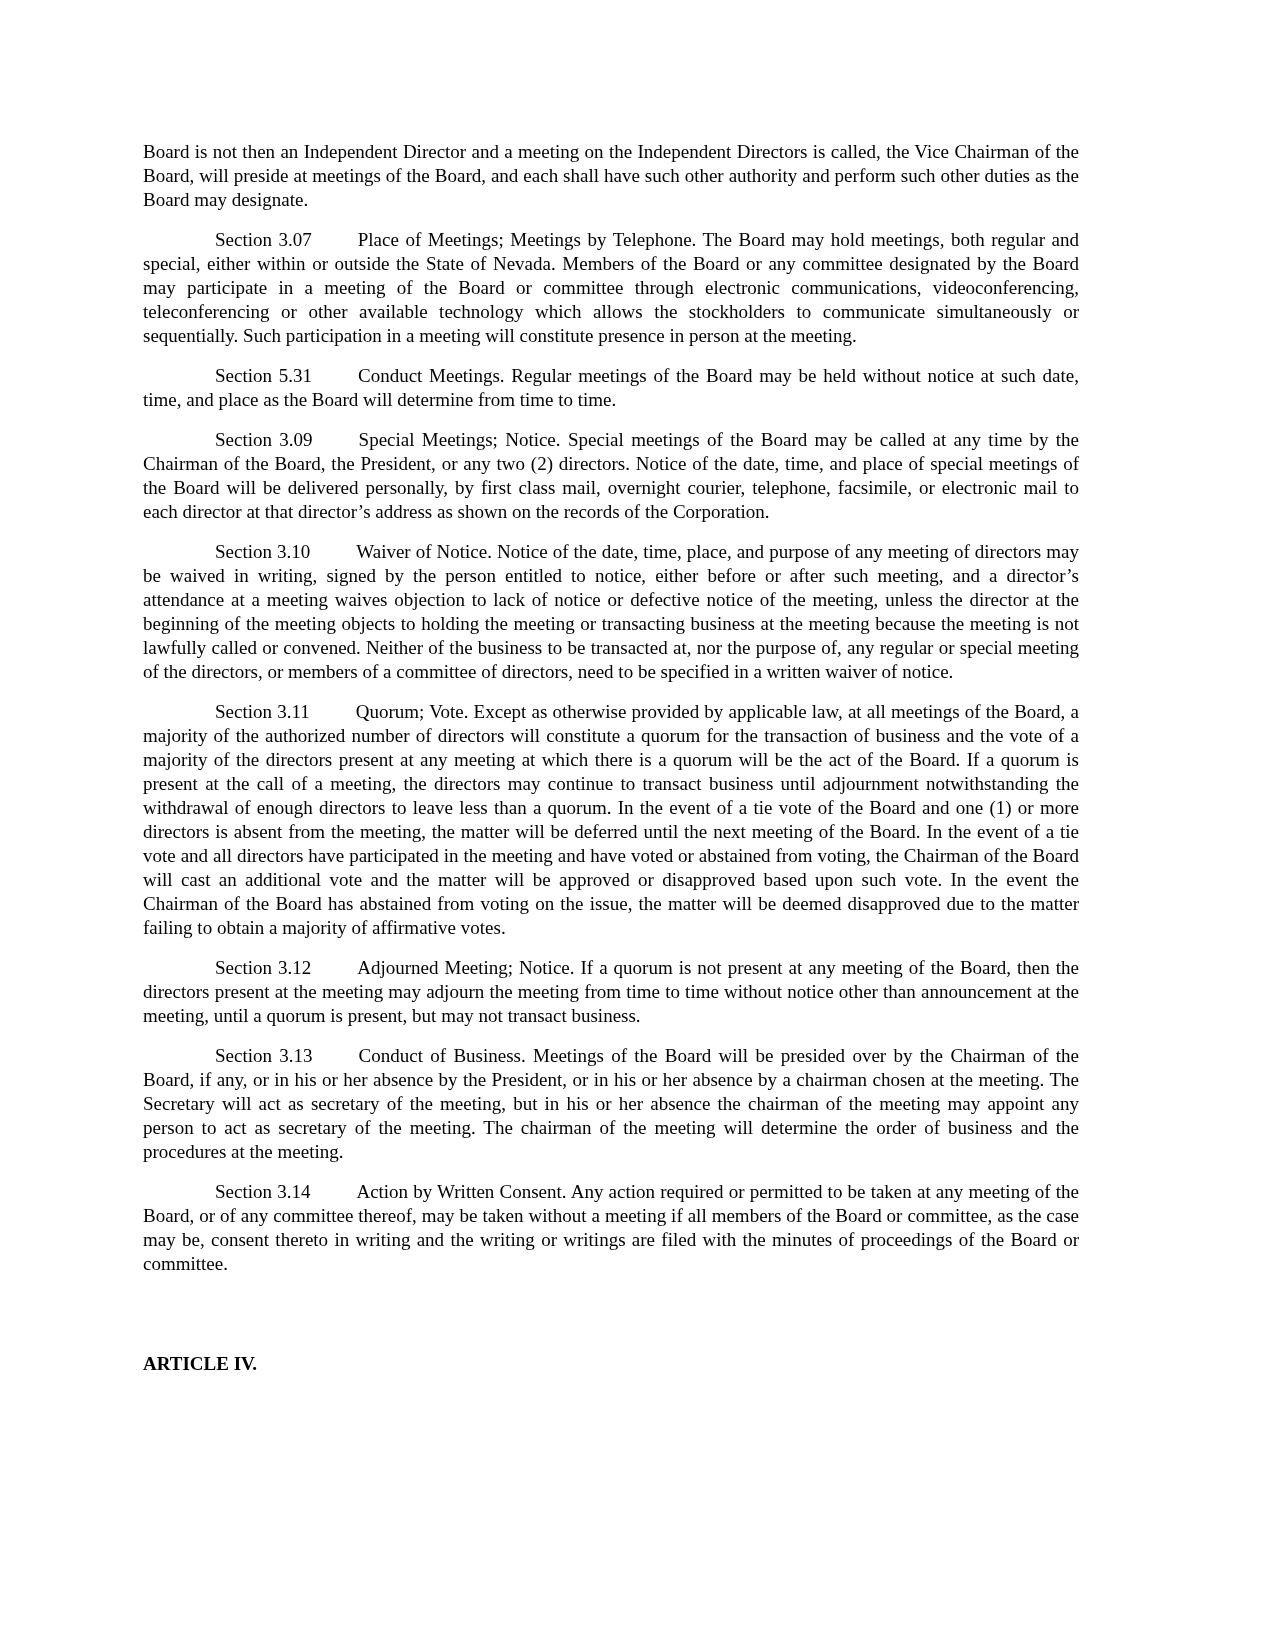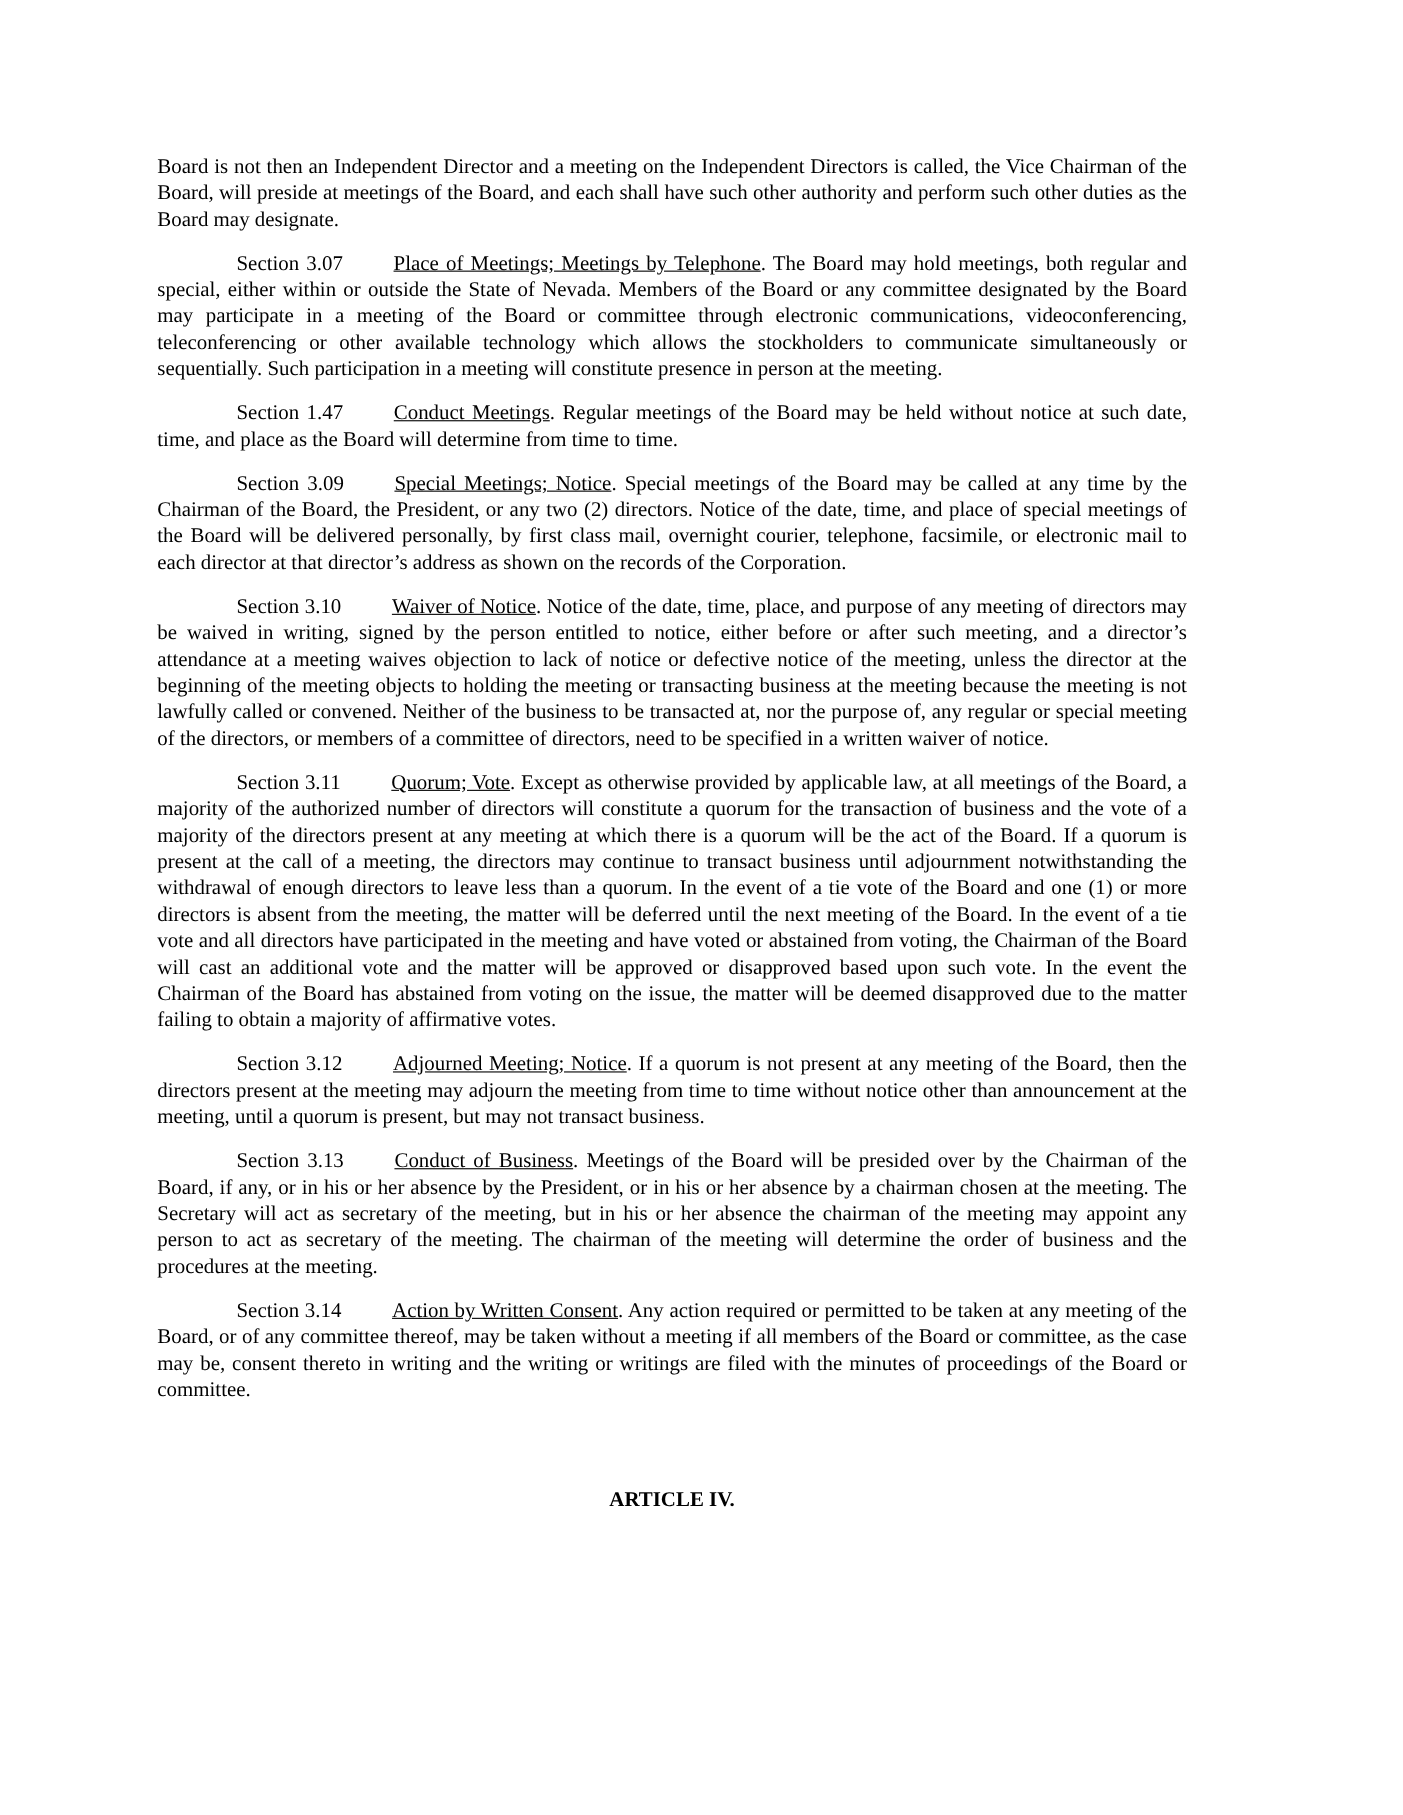--- a/index.html
+++ b/index.html
@@ -24,41 +24,40 @@
     text-align: justify;
   }
   .para.section {
     text-indent: 72px;
   }
   .tab {
     display: inline-block;
     width: 46px;
   }
   .sec-heading {
-    text-decoration: underline;
   }
   .article {
     margin-top: 74px;
-    text-align: center;
+    text-align: left;
     font-weight: bold;
   }
   .article div {
     line-height: 27px;
   }
 </style>
 </head>
 <body>
 
 <div class="page">
 
   <p class="para intro">Board is not then an Independent Director and a meeting on the Independent Directors is called, the Vice Chairman of the Board, will preside at meetings of the Board, and each shall have such other authority and perform such other duties as the Board may designate.</p>
 
   <p class="para section"><span class="sec-num">Section 3.07</span><span class="tab"></span><span class="sec-heading">Place of Meetings; Meetings by Telephone</span><span class="sec-sep">.</span> <span class="sec-body">The Board may hold meetings, both regular and special, either within or outside the State of Nevada. Members of the Board or any committee designated by the Board may participate in a meeting of the Board or committee through electronic communications, videoconferencing, teleconferencing or other available technology which allows the stockholders to communicate simultaneously or sequentially. Such participation in a meeting will constitute presence in person at the meeting.</span></p>
 
-  <p class="para section"><span class="sec-num">Section 1.47</span><span class="tab"></span><span class="sec-heading">Conduct Meetings</span><span class="sec-sep">.</span> <span class="sec-body">Regular meetings of the Board may be held without notice at such date, time, and place as the Board will determine from time to time.</span></p>
+  <p class="para section"><span class="sec-num">Section 5.31</span><span class="tab"></span><span class="sec-heading">Conduct Meetings</span><span class="sec-sep">.</span> <span class="sec-body">Regular meetings of the Board may be held without notice at such date, time, and place as the Board will determine from time to time.</span></p>
 
   <p class="para section"><span class="sec-num">Section 3.09</span><span class="tab"></span><span class="sec-heading">Special Meetings; Notice</span><span class="sec-sep">.</span> <span class="sec-body">Special meetings of the Board may be called at any time by the Chairman of the Board, the President, or any two (2) directors. Notice of the date, time, and place of special meetings of the Board will be delivered personally, by first class mail, overnight courier, telephone, facsimile, or electronic mail to each director at that director’s address as shown on the records of the Corporation.</span></p>
 
   <p class="para section"><span class="sec-num">Section 3.10</span><span class="tab"></span><span class="sec-heading">Waiver of Notice</span><span class="sec-sep">.</span> <span class="sec-body">Notice of the date, time, place, and purpose of any meeting of directors may be waived in writing, signed by the person entitled to notice, either before or after such meeting, and a director’s attendance at a meeting waives objection to lack of notice or defective notice of the meeting, unless the director at the beginning of the meeting objects to holding the meeting or transacting business at the meeting because the meeting is not lawfully called or convened. Neither of the business to be transacted at, nor the purpose of, any regular or special meeting of the directors, or members of a committee of directors, need to be specified in a written waiver of notice.</span></p>
 
   <p class="para section"><span class="sec-num">Section 3.11</span><span class="tab"></span><span class="sec-heading">Quorum; Vote</span><span class="sec-sep">.</span> <span class="sec-body">Except as otherwise provided by applicable law, at all meetings of the Board, a majority of the authorized number of directors will constitute a quorum for the transaction of business and the vote of a majority of the directors present at any meeting at which there is a quorum will be the act of the Board. If a quorum is present at the call of a meeting, the directors may continue to transact business until adjournment notwithstanding the withdrawal of enough directors to leave less than a quorum. In the event of a tie vote of the Board and one (1) or more directors is absent from the meeting, the matter will be deferred until the next meeting of the Board. In the event of a tie vote and all directors have participated in the meeting and have voted or abstained from voting, the Chairman of the Board will cast an additional vote and the matter will be approved or disapproved based upon such vote. In the event the Chairman of the Board has abstained from voting on the issue, the matter will be deemed disapproved due to the matter failing to obtain a majority of affirmative votes.</span></p>
 
   <p class="para section"><span class="sec-num">Section 3.12</span><span class="tab"></span><span class="sec-heading">Adjourned Meeting; Notice</span><span class="sec-sep">.</span> <span class="sec-body">If a quorum is not present at any meeting of the Board, then the directors present at the meeting may adjourn the meeting from time to time without notice other than announcement at the meeting, until a quorum is present, but may not transact business.</span></p>
 
   <p class="para section"><span class="sec-num">Section 3.13</span><span class="tab"></span><span class="sec-heading">Conduct of Business</span><span class="sec-sep">.</span> <span class="sec-body">Meetings of the Board will be presided over by the Chairman of the Board, if any, or in his or her absence by the President, or in his or her absence by a chairman chosen at the meeting. The Secretary will act as secretary of the meeting, but in his or her absence the chairman of the meeting may appoint any person to act as secretary of the meeting. The chairman of the meeting will determine the order of business and the procedures at the meeting.</span></p>

